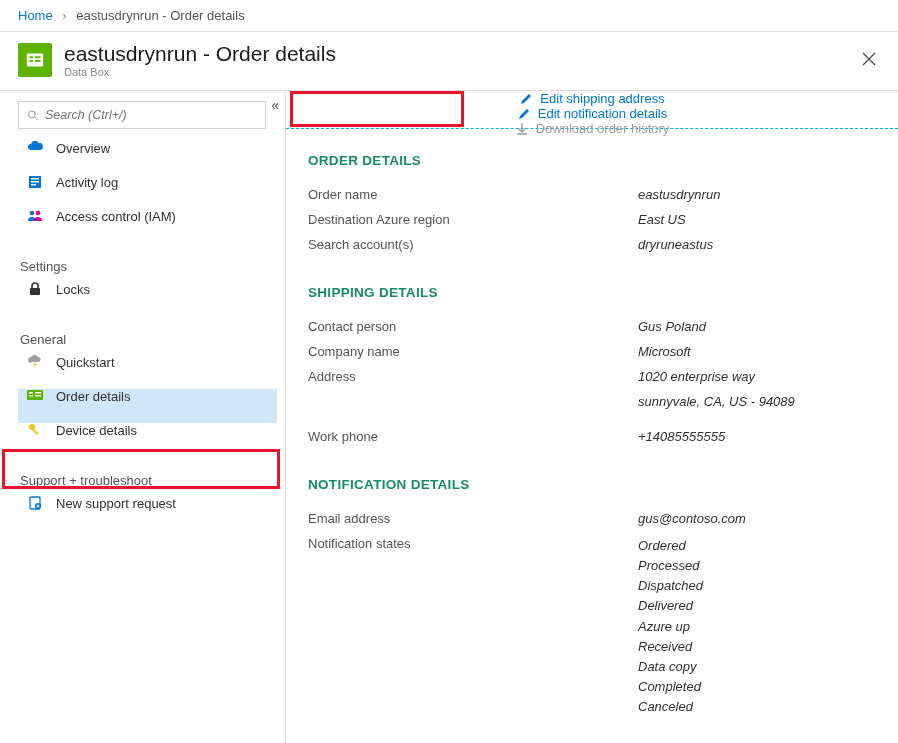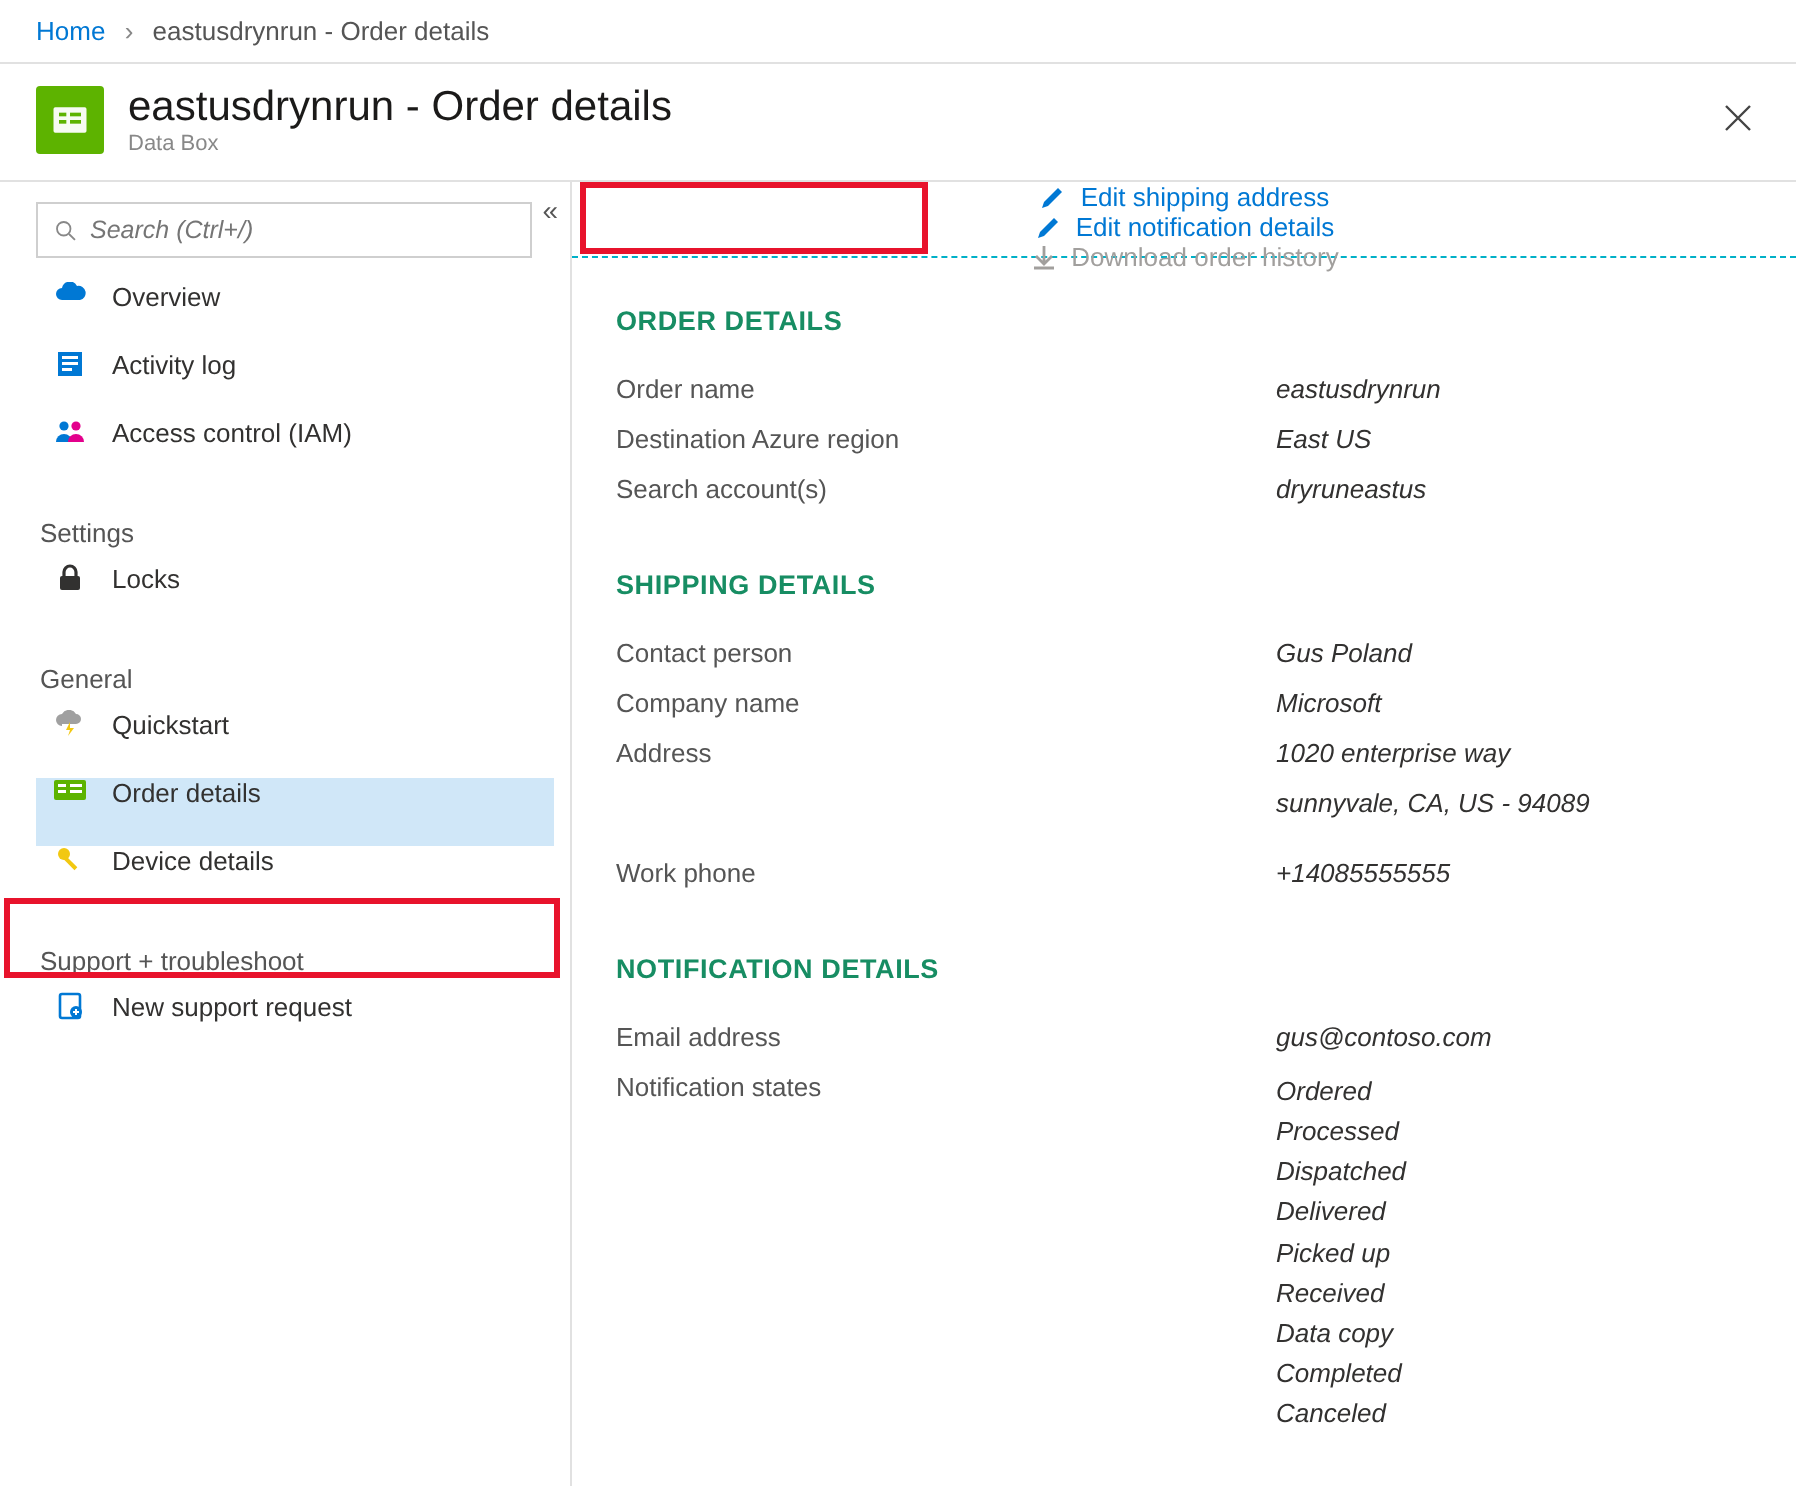--- a/index.html
+++ b/index.html
@@ -249,21 +249,21 @@
           <div class="lbl">Email address</div>
           <div class="val">gus@contoso.com</div>
         </div>
       <div class="row">
           <div class="lbl">Notification states</div>
           <div class="val states" id="states-list">
             <div>Ordered</div>
             <div>Processed</div>
             <div>Dispatched</div>
             <div>Delivered</div>
-            <div>Picked up</div>
+            <div>Azure up</div>
             <div>Received</div>
             <div>Data copy</div>
             <div>Completed</div>
             <div>Canceled</div>
           </div>
         </div>
     </div>
   </div>
 </div>
 

